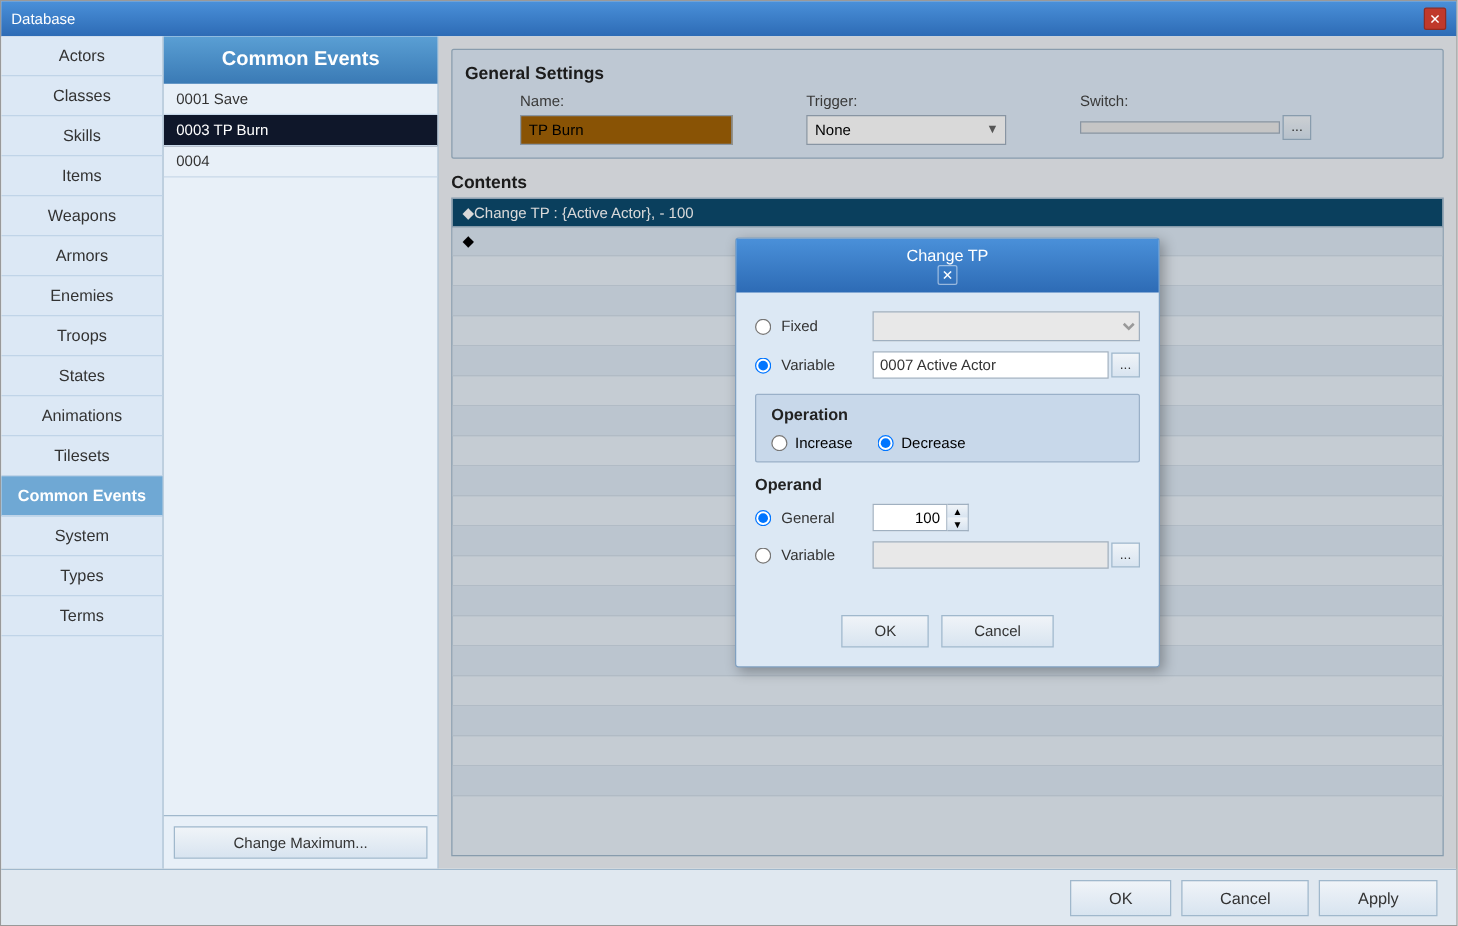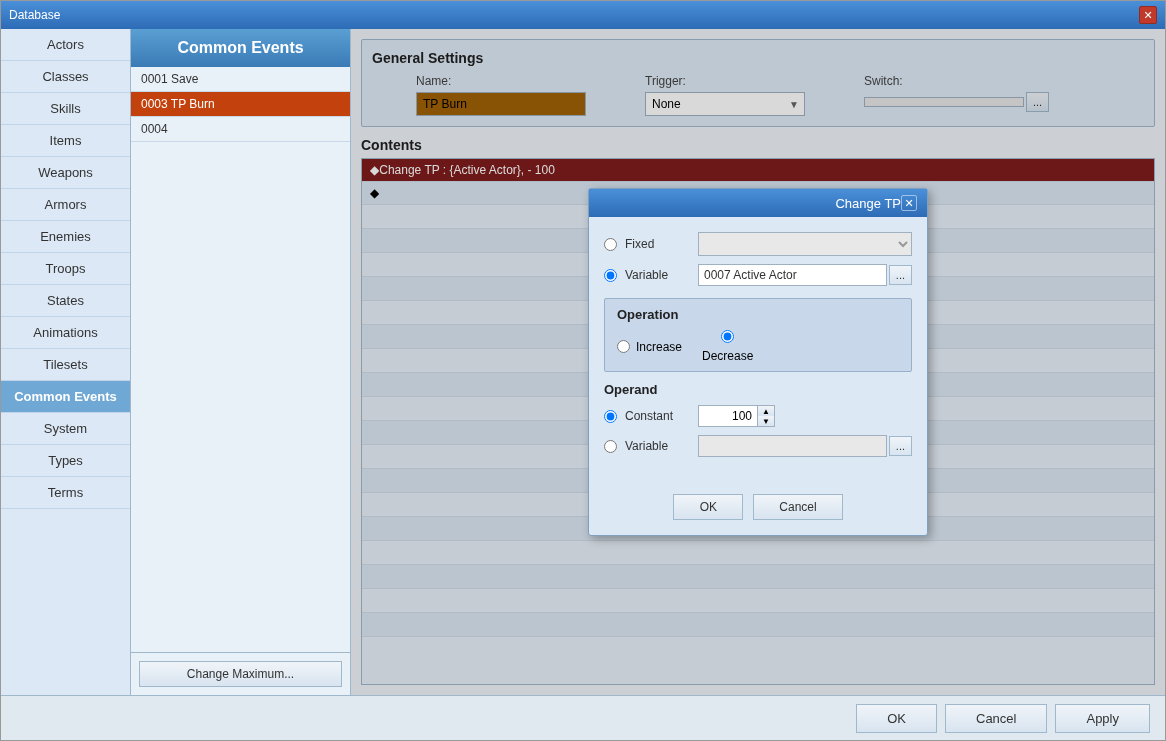--- a/index.html
+++ b/index.html
@@ -95,21 +95,21 @@
       overflow-y: auto;
     }
     .list-item {
       padding: 5px 10px;
       cursor: pointer;
       border-bottom: 1px solid #c8d8e8;
       font-size: 12px;
       color: #333;
     }
     .list-item.selected {
-      background: #c2410c;
+      background: #0f172a;
       color: white;
     }
     .middle-footer {
       padding: 8px;
       border-top: 1px solid #a0b8cc;
     }
     .change-max-btn {
       width: 100%;
       padding: 5px;
       background: linear-gradient(to bottom, #f0f4f8, #d8e4f0);
@@ -209,21 +209,21 @@
     .content-item {
       padding: 4px 8px;
       border-bottom: 1px solid #d0dce8;
       font-size: 12px;
       cursor: pointer;
       display: flex;
       align-items: center;
       gap: 5px;
     }
     .content-item.selected {
-      background: #7f1d1d;
+      background: #0c4a6e;
       color: white;
     }
     
     .content-item:nth-child(even), .content-item-empty:nth-child(even) {
       background: #dce8f4;
     }
     .content-item.selected:nth-child(even) {
       background: #3a7ab5;
     }
     
@@ -262,23 +262,24 @@
       border: 1px solid #80a0c0;
       border-radius: 3px;
       width: 340px;
       box-shadow: 3px 3px 10px rgba(0,0,0,0.3);
     }
     .modal-title-bar {
       background: linear-gradient(to bottom, #4a90d9, #2d6bb5);
       color: white;
       padding: 6px 10px;
       display: flex;
-      justify-content: flex-end;
+      justify-content: flex-start;
       align-items: center;
       font-size: 13px;
+      flex-direction: column;
     }
     .modal-close {
       width: 16px;
       height: 16px;
       background: none;
       border: 1px solid rgba(255,255,255,0.5);
       color: white;
       font-size: 11px;
       cursor: pointer;
       display: flex;
@@ -522,32 +523,32 @@
               </div>
             </div>
 
             <div class="operation-section">
               <div class="modal-section-title">Operation</div>
               <div class="op-radios">
                 <div style="display:flex;align-items:center;gap:6px;">
                   <input type="radio" name="operation" id="increase-radio" style="">
                   <label for="increase-radio" style="font-size:12px;">Increase</label>
                 </div>
-                <div style="display:flex;align-items:center;gap:6px;flex-direction:column;">
+                <div style="display:flex;align-items:center;gap:6px;">
                   <input type="radio" name="operation" id="decrease-radio" checked="" style="">
                   <label for="decrease-radio" style="font-size:12px;">Decrease</label>
                 </div>
               </div>
             </div>
 
             <div class="modal-section">
               <div class="modal-section-title">Operand</div>
               <div class="radio-row">
                 <input type="radio" name="operand" id="constant-radio" checked="" style="">
-                <label class="radio-label" for="constant-radio">Constant</label>
+                <label class="radio-label" for="constant-radio">General</label>
                 <div class="spinbox-wrapper">
                   <input class="spinbox" type="text" value="100" style="">
                   <div class="spinbox-arrows">
                     <button class="spinbox-arrow">▲</button>
                     <button class="spinbox-arrow">▼</button>
                   </div>
                 </div>
               </div>
               <div class="radio-row">
                 <input type="radio" name="operand" id="variable-op-radio" style="">

